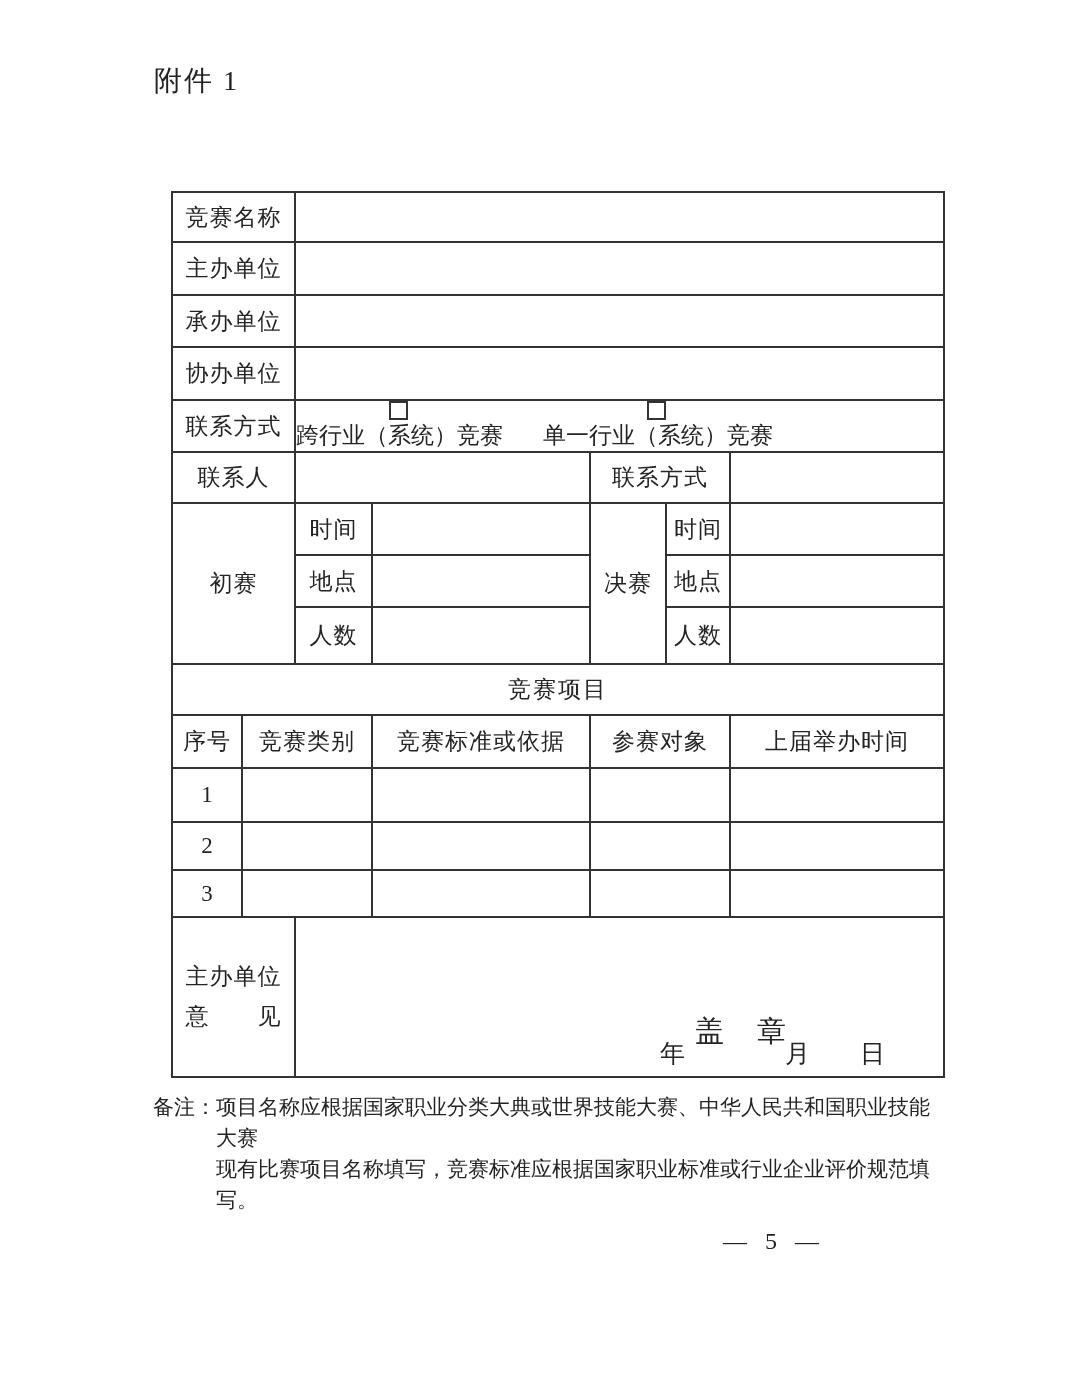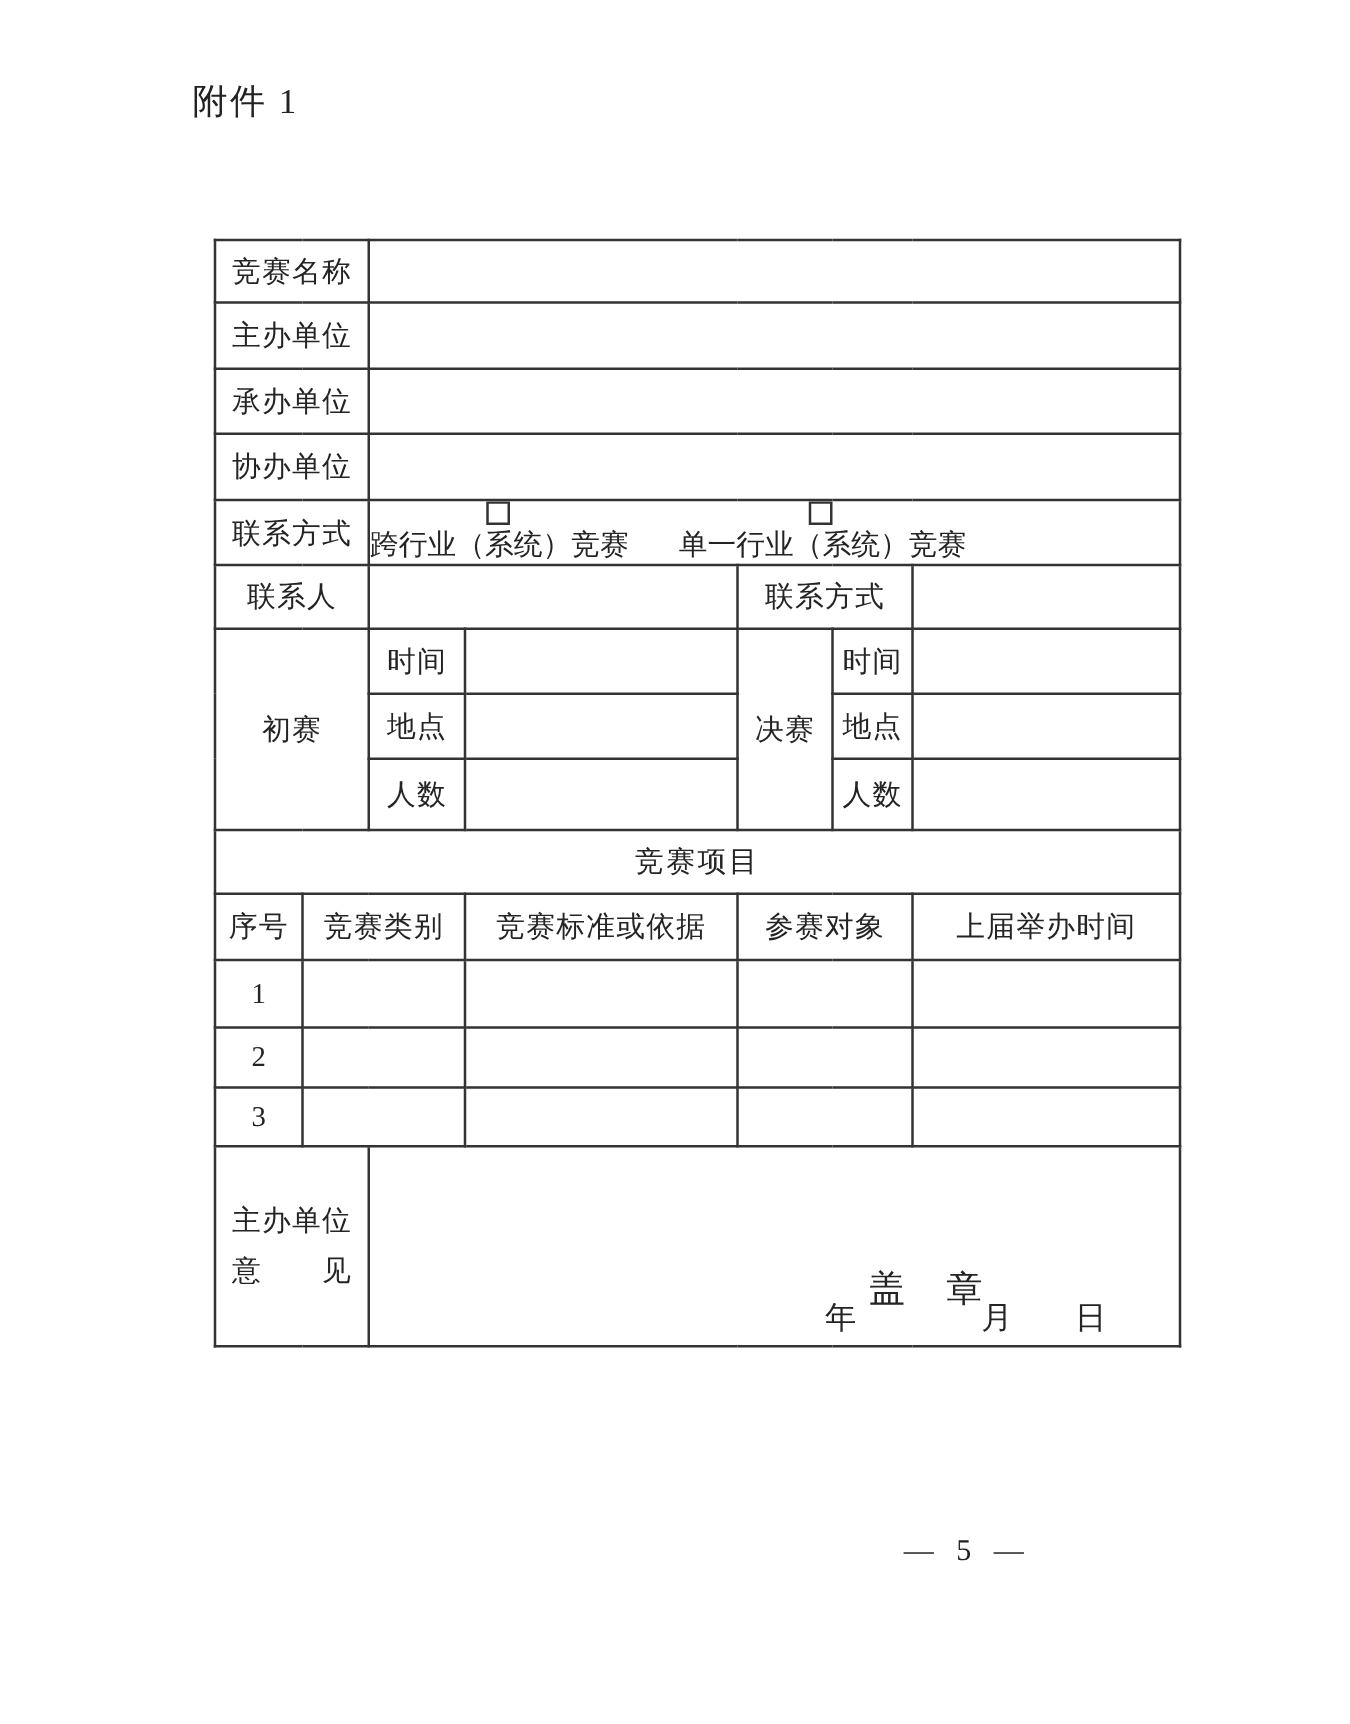--- a/index.html
+++ b/index.html
@@ -228,16 +228,23 @@
         <div>意　　见</div>
       </td>
       <td colspan="5" class="opinion-content">
         <div class="seal">盖　章</div>
         <div class="date">年　　　　月　　日</div>
       </td>
     </tr>
   </tbody>
     </table>
 
+  <div class="note">
+    <span class="note-prefix">备注：</span>
+    <span class="note-lines">
+      <div>项目名称应根据国家职业分类大典或世界技能大赛、中华人民共和国职业技能大赛</div>
+      <div>现有比赛项目名称填写，竞赛标准应根据国家职业标准或行业企业评价规范填写。</div>
+    </span>
+  </div>
 
   <div class="pageno">— 5 —</div>
 
 </div>
 
 </body></html>

